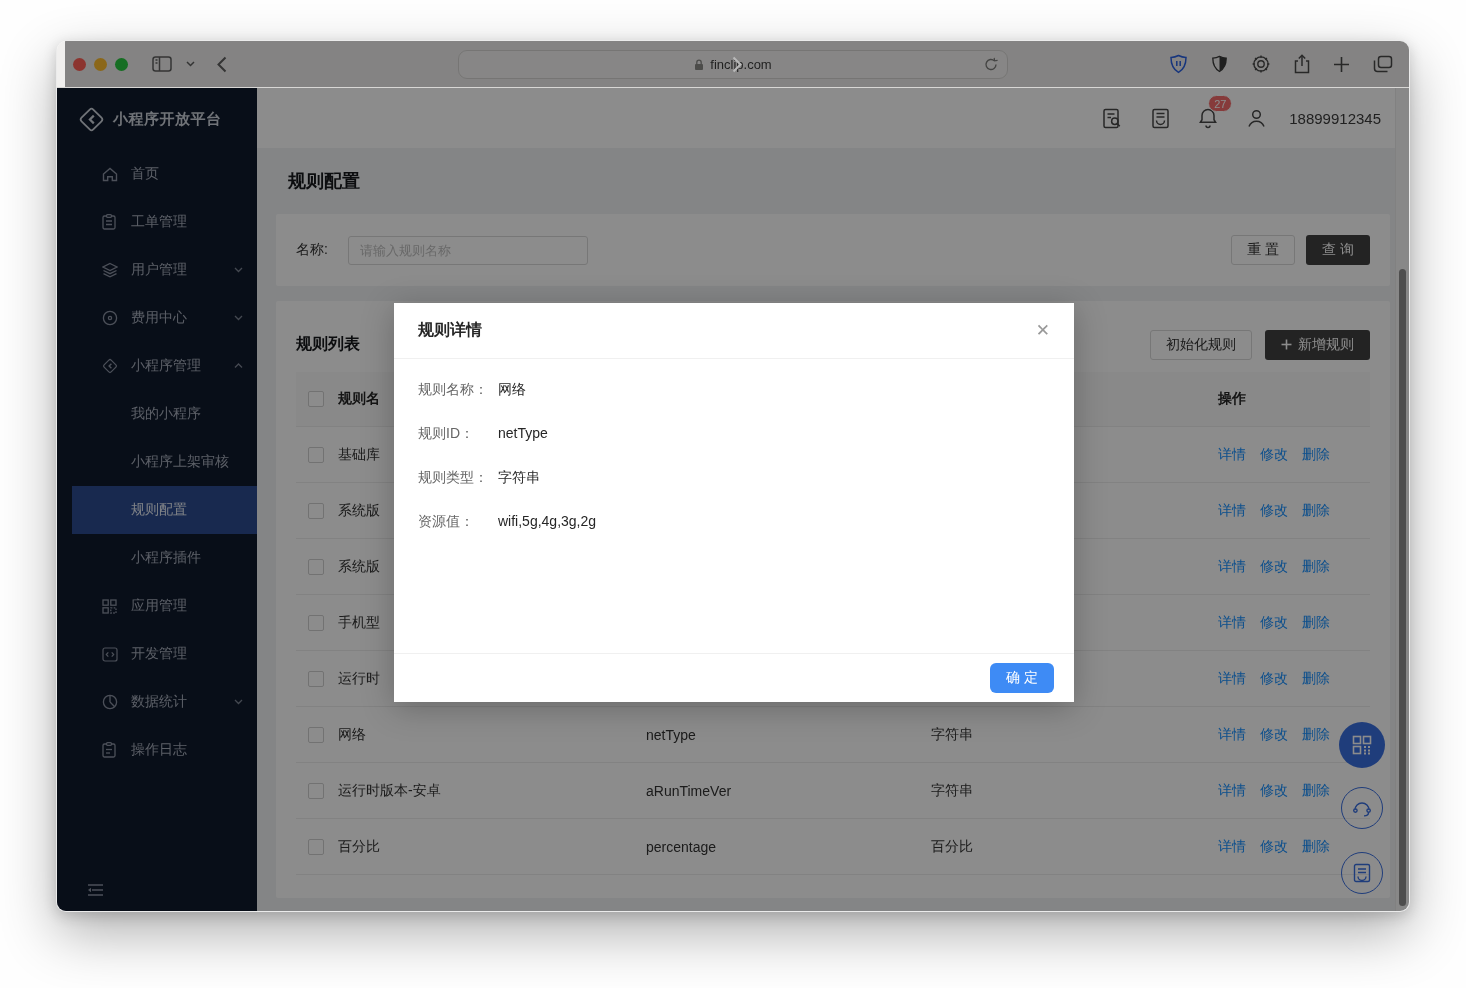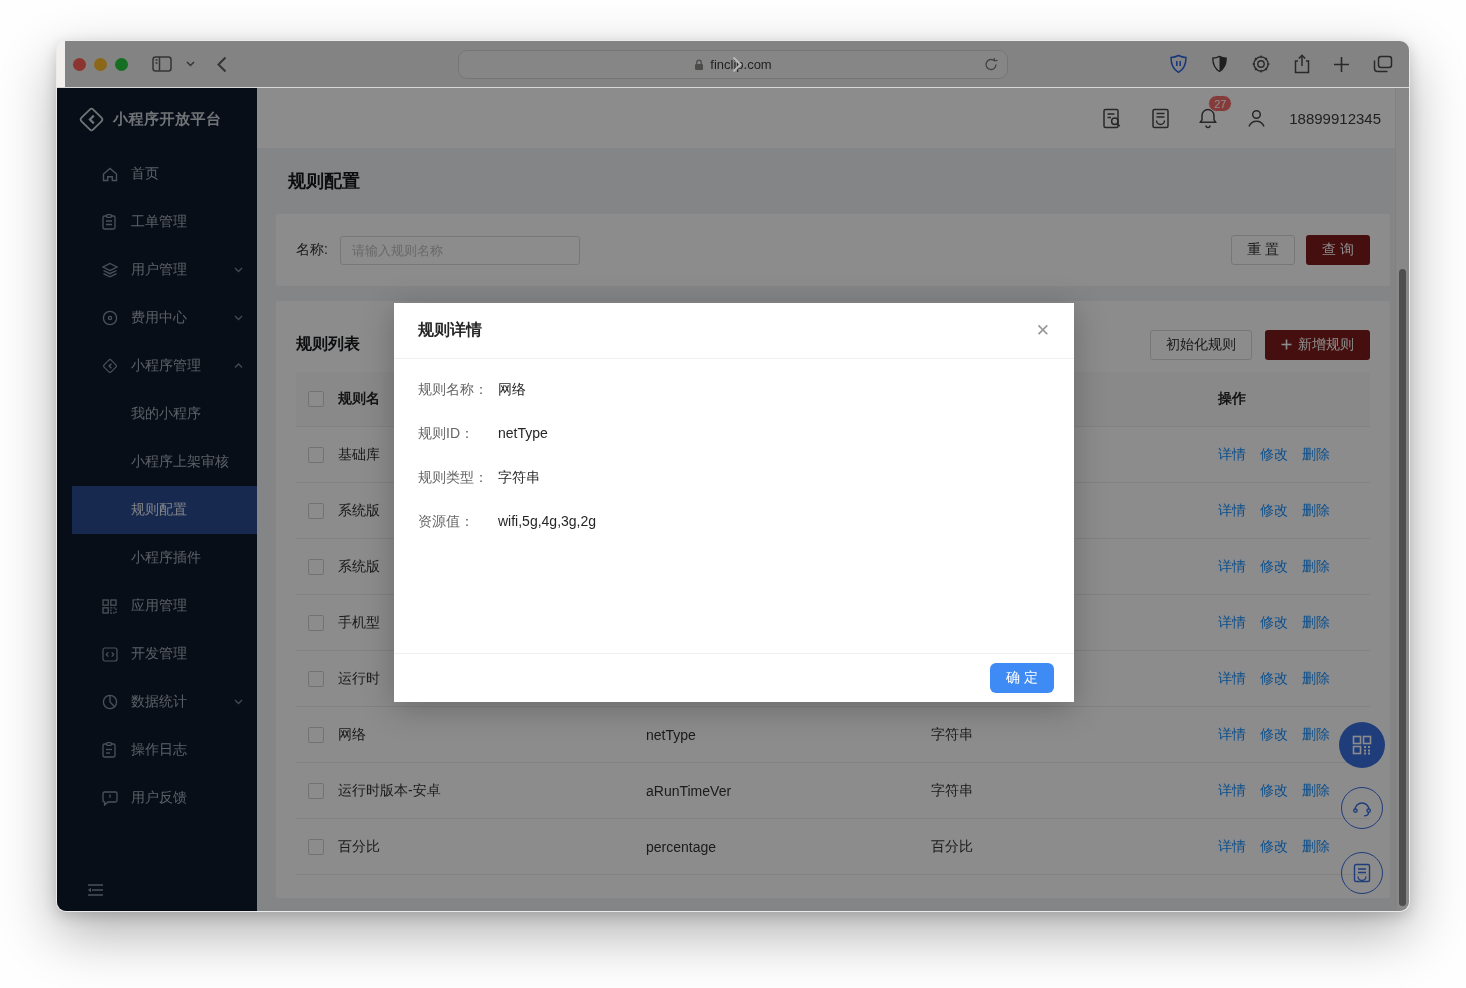--- a/index.html
+++ b/index.html
@@ -48,29 +48,29 @@
   .badge { position:absolute; top:-12px; left:10px; min-width:24px; height:17px; padding:0 5px; background:#f56c6c;
            border:1px solid #fff; border-radius:9px; color:#fff; font-size:11px; display:flex; align-items:center; justify-content:center; }
   .phone { font-size:15px; color:#3c3c3c; margin-left:-6px; }
 
   .content { flex:1; padding:0 19px; }
   .page-title-row { height:66px; display:flex; align-items:center; padding-left:12px; }
   .page-title { font-size:18px; font-weight:700; color:#17191c; }
 
   .card { background:#fff; border-radius:2px; }
   .filter-card { height:72px; display:flex; align-items:center; padding:0 20px; }
-  .filter-label { font-size:14px; color:#333; margin-right:12px; }
+  .filter-label { font-size:14px; color:#333; margin-right:20px; }
   .filter-input { width:240px; height:29px; border:1px solid #d9d9d9; border-radius:3px; padding:0 11px;
                   font-size:13px; color:#333; background:#fff; outline:none; }
   .filter-input::placeholder { color:#bfbfbf; }
   .filter-actions { margin-left:auto; display:flex; gap:11px; }
   .btn { height:30px; padding:0 15px; border-radius:3px; font-size:14px; display:inline-flex; align-items:center;
          justify-content:center; cursor:pointer; border:1px solid transparent; white-space:nowrap; }
   .btn-default { background:#fff; border-color:#d9d9d9; color:#333; }
-  .btn-primary { background:#7f1d1d; color:#fff; }
+  .btn-primary { background:#404040; color:#fff; }
   .btn-primary .plus-g { margin-right:6px; display:inline-flex; }
 
   .table-card { margin-top:15px; height:597px; padding:0 20px; }
   .card-head { height:71px; padding-top:16px; display:flex; align-items:center; justify-content:space-between; }
   .list-title { font-size:16px; font-weight:700; color:#17191c; }
   .card-head-actions { display:flex; gap:13px; }
 
   .trow { display:flex; align-items:center; height:56px; border-bottom:1px solid #ededed; font-size:14px; color:#333; }
   .thead { height:55px; background:#fafafa; font-weight:700; color:#262626; }
   .col-check { width:42px; flex:none; display:flex; }
@@ -334,30 +334,20 @@
           <div class="menu-item">
             <span class="mi-icon">
               <svg width="14" height="16" viewBox="0 0 14 16" fill="none" stroke="currentColor" stroke-width="1.3">
                   <rect x="1" y="2" width="12" height="13" rx="1.5"></rect>
                   <rect x="4.5" y="0.7" width="5" height="2.6" rx="1" fill="#101a2c"></rect>
                   <line x1="4" y1="7.5" x2="10" y2="7.5"></line>
                   <line x1="4" y1="11" x2="8" y2="11"></line>
                 </svg>
             </span>
             <span>操作日志</span>
-          </div>
-          <div class="menu-item">
-            <span class="mi-icon">
-              <svg width="16" height="15" viewBox="0 0 16 15" fill="none" stroke="currentColor" stroke-width="1.3">
-                  <path d="M1 2.5A1.5 1.5 0 0 1 2.5 1h11A1.5 1.5 0 0 1 15 2.5v7a1.5 1.5 0 0 1-1.5 1.5H6l-3.4 3v-3H2.5A1.5 1.5 0 0 1 1 9.5z"></path>
-                  <line x1="8" y1="3.6" x2="8" y2="6.8"></line>
-                  <line x1="8" y1="8.4" x2="8" y2="8.5"></line>
-                </svg>
-            </span>
-            <span>用户反馈</span>
           </div>
         </div>
 
         <div class="collapse-row">
           <span>
             <svg width="17" height="12" viewBox="0 0 17 12" fill="none" stroke="currentColor" stroke-width="1.4">
                 <line x1="1" y1="1" x2="16" y2="1"></line>
                 <line x1="5" y1="6" x2="16" y2="6"></line>
                 <path d="M1 6l3-2.2v4.4z" fill="currentColor" stroke="none"></path>
                 <line x1="1" y1="11" x2="16" y2="11"></line>

